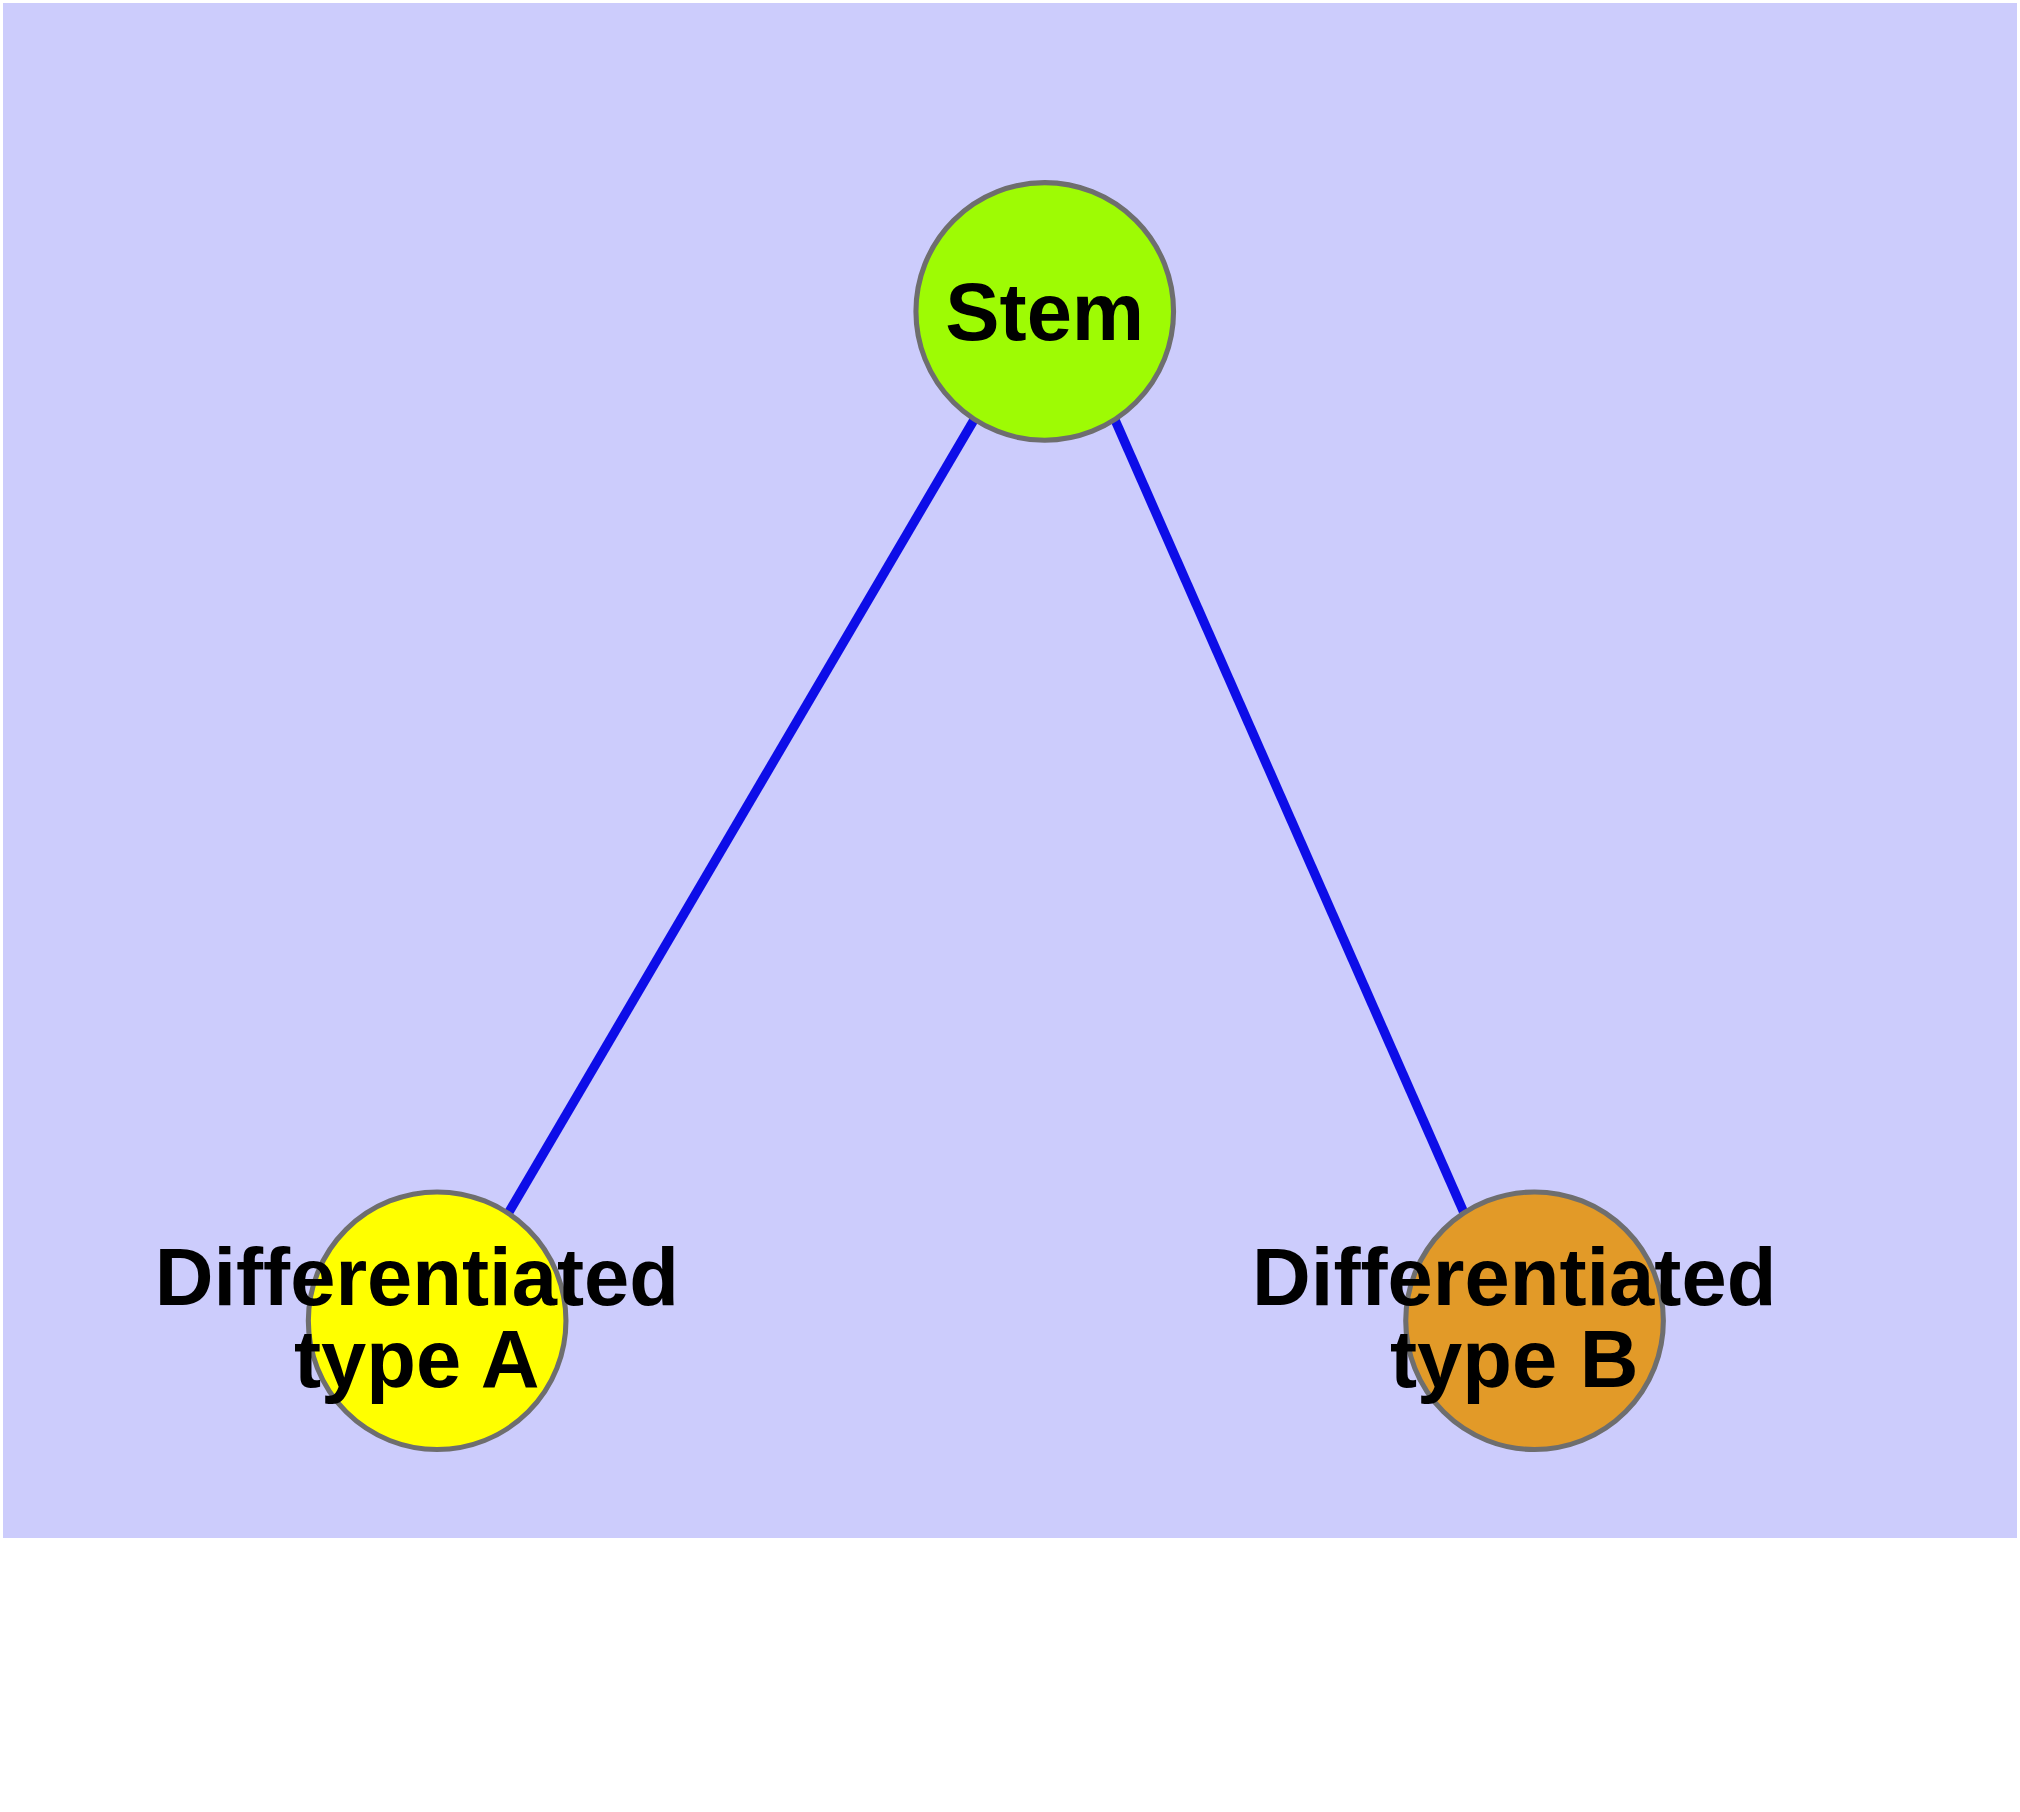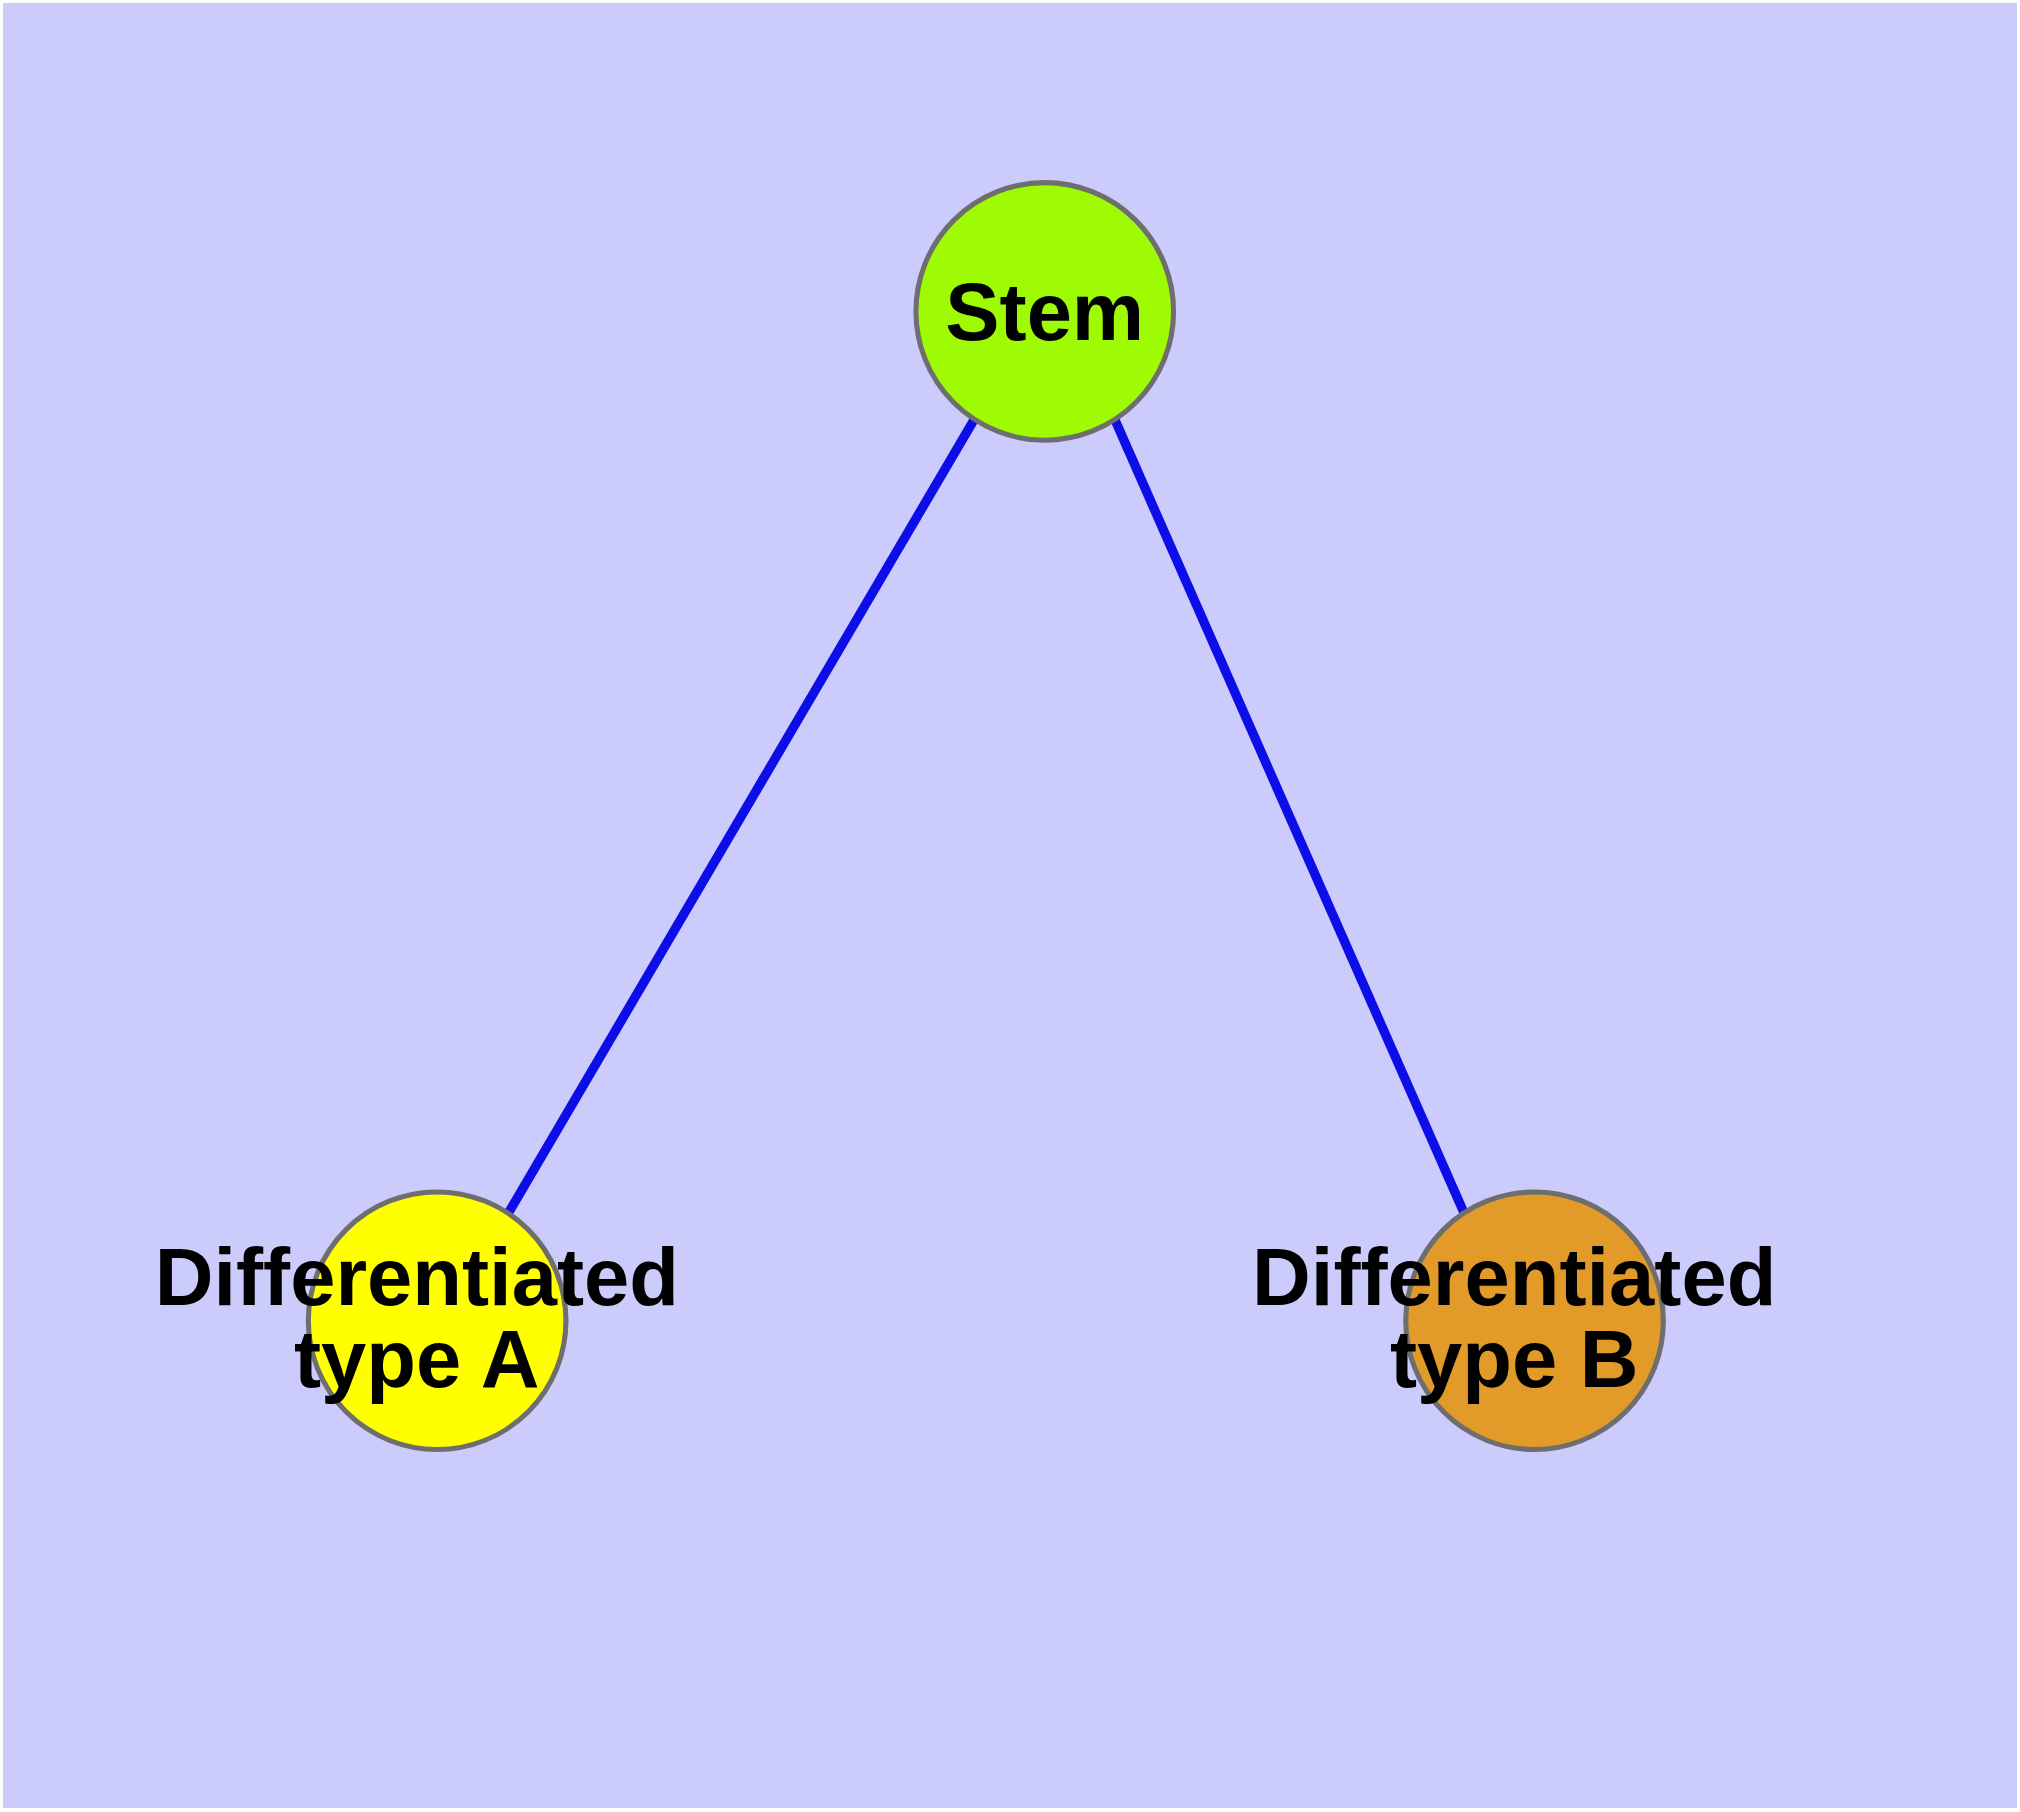--- a/index.html
+++ b/index.html
@@ -3,21 +3,21 @@
 <meta charset="utf-8">
 <style>
   html, body {
     margin: 0;
     padding: 0;
     background: #ffffff;
   }
   #canvas {
     position: relative;
     width: 2021px;
-    height: 1812px;
+    height: 1538px;
     background: #ffffff;
     overflow: hidden;
     font-family: "Liberation Sans", sans-serif;
   }
   #plot-area {
     position: absolute;
     left: 3.4px;
     top: 3.4px;
     width: 2014px;
     height: 1805px;

